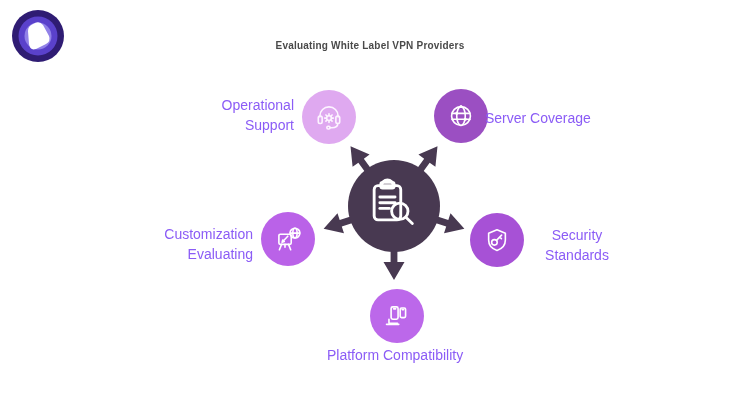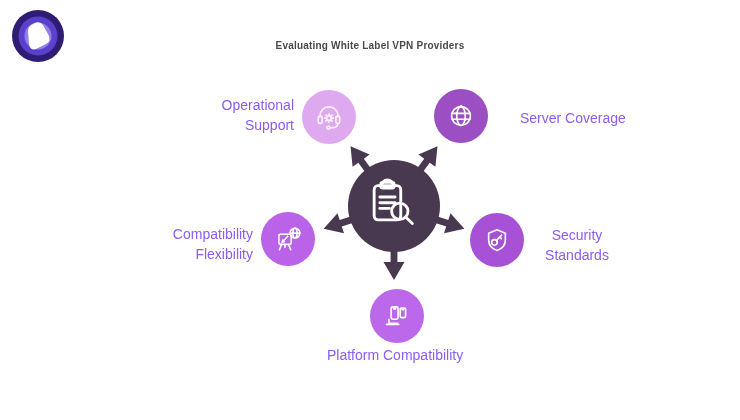--- a/index.html
+++ b/index.html
@@ -20,21 +20,21 @@
   .bubble svg{width:30px;height:30px;display:block;}
   .b-op{left:302px;top:90px;}
   .b-server{left:434px;top:89px;}
   .b-custom{left:261px;top:212px;}
   .b-security{left:470px;top:213px;}
   .b-platform{left:370px;top:289px;}
   .label{
     position:absolute;font-size:14px;line-height:1.42;color:#8b5cf6;
   }
   .l-op{left:170px;top:96px;width:124px;text-align:right;}
-  .l-server{left:520px;top:109px;width:150px;text-align:left;white-space:nowrap;}
+  .l-server{left:485px;top:109px;width:150px;text-align:left;white-space:nowrap;}
   .l-custom{left:131px;top:225px;width:122px;text-align:right;}
   .l-security{left:532px;top:226px;width:90px;text-align:center;}
   .l-platform{left:327px;top:346px;width:140px;}
   .icon-stroke{fill:none;stroke:#ffffff;stroke-width:1.5;stroke-linecap:round;stroke-linejoin:round;}
   .icon-stroke-light{fill:none;stroke:#fdf4ff;stroke-width:1.5;stroke-linecap:round;stroke-linejoin:round;}
 </style>
 </head>
 <body>
 
 <div class="stage">
@@ -113,21 +113,21 @@
   <div class="bubble b-custom" style="background: rgb(186, 98, 232);">
     <svg viewBox="0 0 28 28" class="icon-stroke">
       <rect x="5.5" y="9.5" width="11.5" height="9.5" rx="1.2"></rect>
       <path d="M8,19 L6,24 M14.5,19 L16.5,24 M11.2,19 v2.6"></path>
       <path d="M8.5,17 L13.8,11.4 M8.5,17 l0.6,-2 1.4,1.4 Z"></path>
       <circle cx="20.5" cy="8.5" r="4.6"></circle>
       <ellipse cx="20.5" cy="8.5" rx="2" ry="4.6"></ellipse>
       <path d="M16.1,8.5 h8.8"></path>
     </svg>
   </div>
-  <div class="label l-custom">Compatibility Flexibility</div>
+  <div class="label l-custom">Customization Evaluating</div>
 
   <div class="bubble b-security" style="background: rgb(167, 81, 214);">
     <svg viewBox="0 0 28 28" class="icon-stroke">
       <path d="M14,4.5 L21.8,7.8 V14 q0,7.2 -7.8,9.7 Q6.2,21.2 6.2,14 V7.8 Z"></path>
       <circle cx="11.6" cy="16.2" r="2.6"></circle>
       <path d="M13.5,14.3 L18.3,9.5 M16.6,11.2 l1.5,1.5"></path>
     </svg>
   </div>
   <div class="label l-security">Security Standards</div>
 

